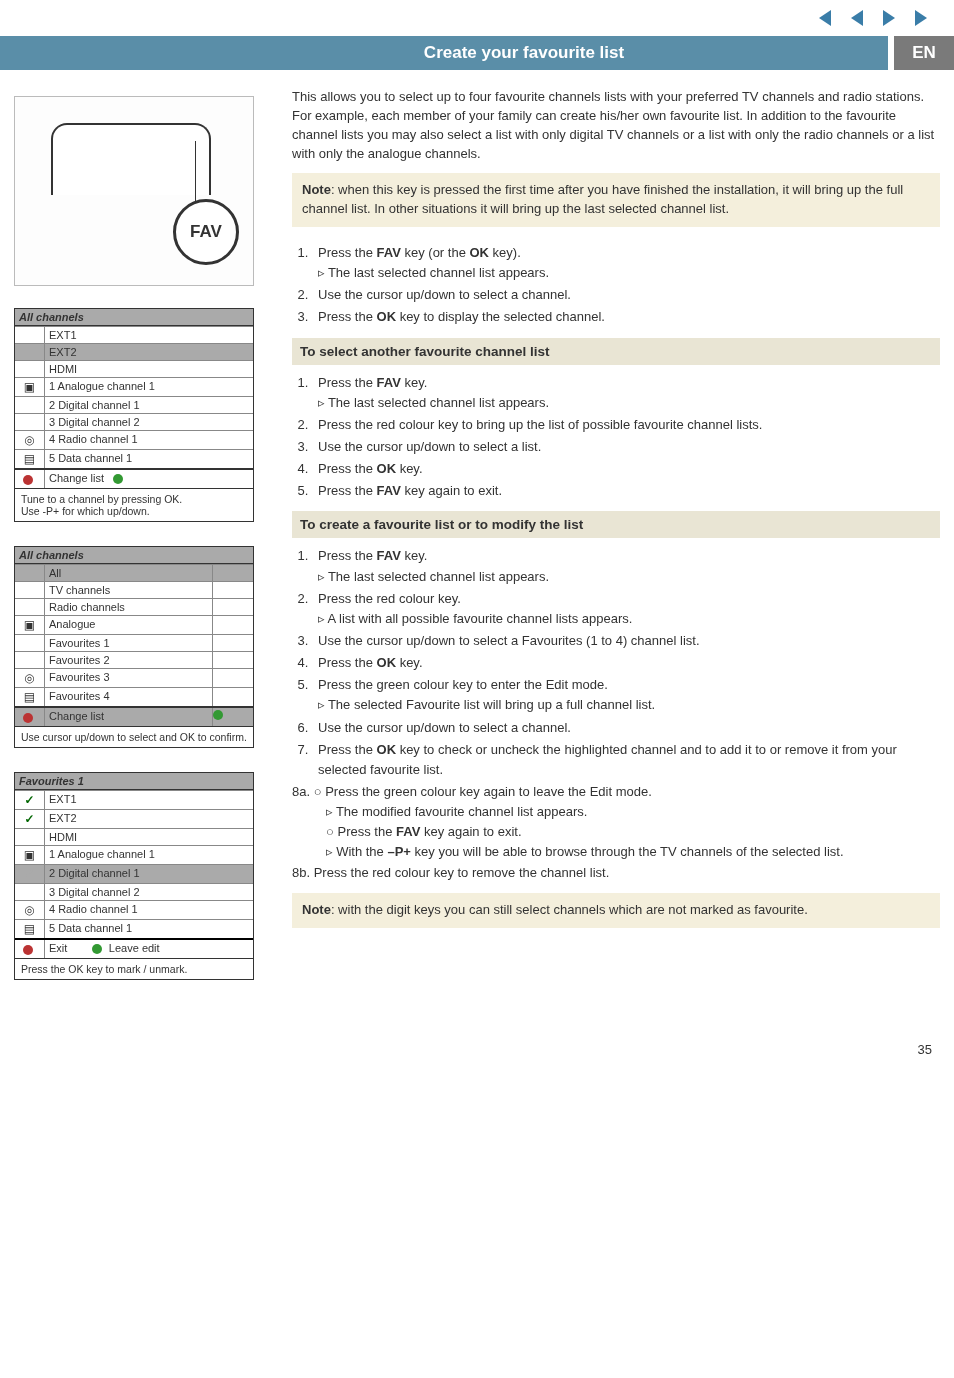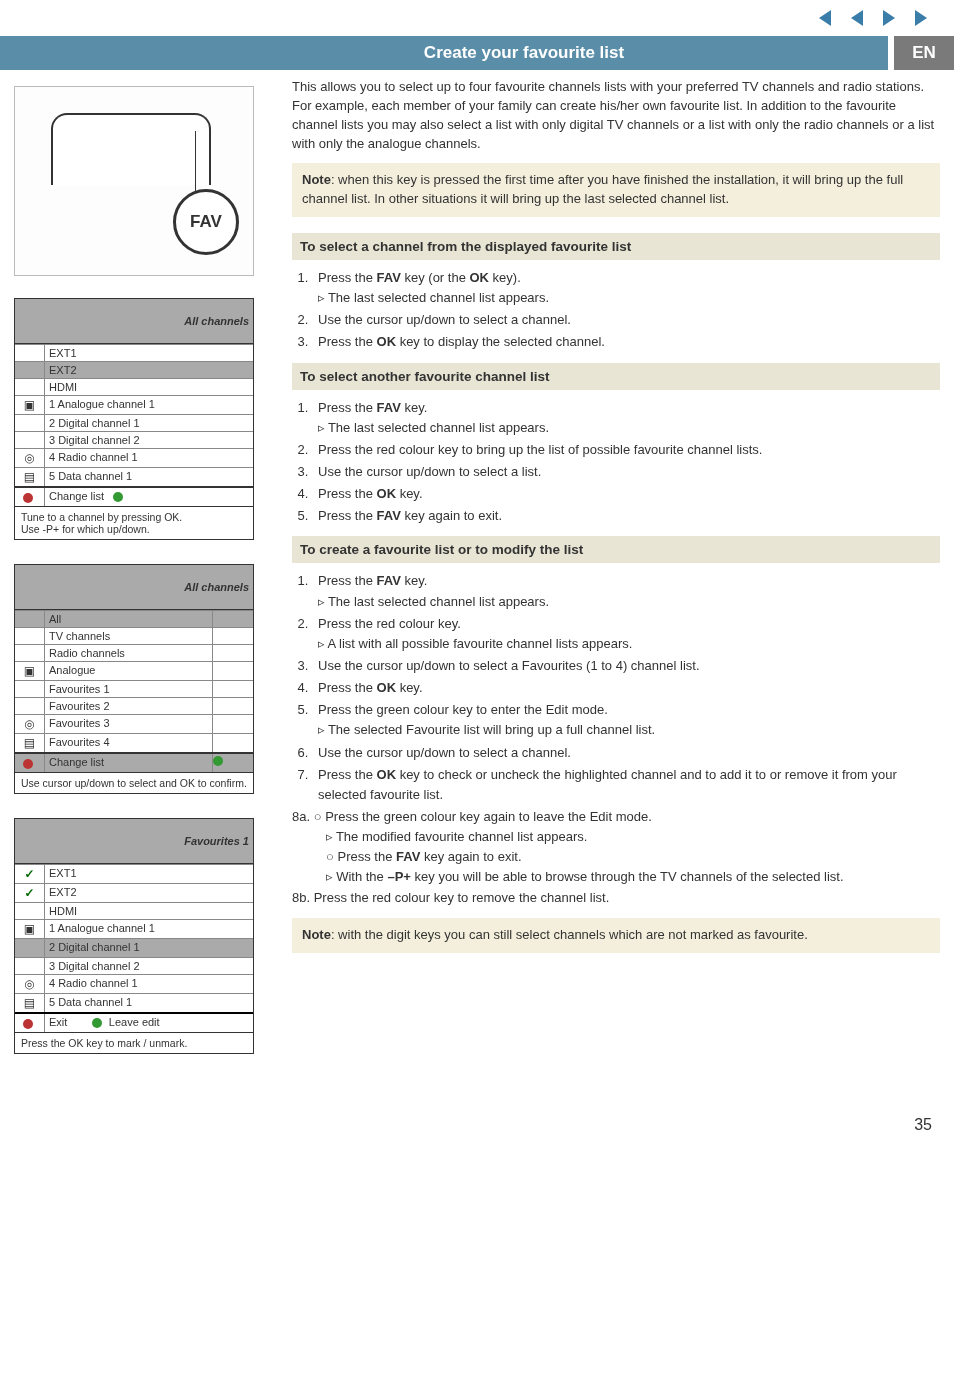--- a/index.html
+++ b/index.html
@@ -4,40 +4,40 @@
 <style>
   * { box-sizing: border-box; margin: 0; padding: 0; }
   body { font-family: Arial, Helvetica, sans-serif; font-size: 13px; color: #333; width: 954px; background: #fff; }
   .top-icons { display: flex; justify-content: flex-end; gap: 14px; padding: 10px 20px 4px; color: #3a7da8; font-size: 18px; }
   .top-icons span { display:inline-block; width:0; height:0; }
   .tri-left { border-top:8px solid transparent; border-bottom:8px solid transparent; border-right:12px solid #3a7da8; }
   .tri-right { border-top:8px solid transparent; border-bottom:8px solid transparent; border-left:12px solid #3a7da8; }
   .bar-left { border-left:3px solid #3a7da8; margin-right:-10px; height:16px; }
   .bar-right { border-right:3px solid #3a7da8; margin-left:-10px; height:16px; }
 
-  .title-bar { display: flex; align-items: stretch; height: 34px; margin: 6px 0 8px; }
+  .title-bar { display: flex; align-items: stretch; height: 34px; margin: 6px 0 18px; }
   .title-main { flex: 1; background: #5a8ea8; color: #fff; font-weight: bold; font-size: 17px; display:flex; align-items:center; justify-content:center; padding-left:160px; }
   .title-lang { width: 60px; background: #7a7a7a; color:#fff; font-weight:bold; font-size:17px; display:flex; align-items:center; justify-content:center; margin-left:6px; }
 
   .page { display:flex; gap: 18px; padding: 0 14px 20px; }
   .leftcol { width: 260px; flex-shrink:0; }
   .rightcol { flex:1; }
 
   
   .remote-box { border:1px solid #bbb; width:240px; height:190px; position:relative; margin:8px 0 22px; background:#fdfdfd; }
   .remote-body { position:absolute; top:26px; left:36px; width:160px; height:72px; border:2px solid #333; border-radius:16px 16px 0 0; border-bottom:none; background:#fff; }
   .remote-row { position:absolute; top:34px; left:48px; display:flex; gap:6px; }
   .remote-btn { border:1px solid #333; border-radius:10px; padding:2px 6px; font-size:10px; font-weight:bold; background:#fff; }
   .remote-oval { position:absolute; top:30px; left:44px; width:150px; height:24px; border:2px solid #333; border-radius:14px; }
   .fav-circle { position:absolute; right:14px; bottom:20px; width:66px; height:66px; border:3px solid #333; border-radius:50%; background:#fff; display:flex; align-items:center; justify-content:center; font-weight:bold; font-size:17px; }
   .lead-line { position:absolute; border-left:1px solid #333; }
   
   
   .osd { border:1px solid #333; width:240px; font-size:11px; margin-bottom:24px; background:#fff; }
-  .osd .hdr { background:#aaa; font-weight:bold; font-style:italic; padding:16px 4px; border-bottom:1px solid #333;text-align:right; }
+  .osd .hdr { background:#aaa; font-weight:bold; font-style:italic; padding:2px 4px; border-bottom:1px solid #333; }
   .osd .row { display:flex; border-top:1px solid #888; }
   .osd .row:first-of-type { border-top:none; }
   .osd .iconcell { width:30px; text-align:center; padding:2px; border-right:1px solid #888; font-size:12px; }
   .osd .txtcell { flex:1; padding:2px 4px; }
   .osd .bold { font-weight:normal; }
   .osd .greyrow { background:#aaa; }
   .osd .foot { padding:4px 6px; font-size:10.5px; border-top:1px solid #333; }
   .dot { display:inline-block; width:10px; height:10px; border-radius:50%; vertical-align:middle; margin-right:4px; }
   .dot.red { background:#b33; }
   .dot.green { background:#393; }
@@ -50,21 +50,21 @@
 
   
   .intro { margin-bottom:10px; line-height:1.45; }
   .note { background:#f4efdc; border-left:0; padding:8px 10px; margin:10px 0 16px; line-height:1.45; }
   .section-h { background:#e9e5d4; font-weight:bold; padding:6px 8px; margin:10px 0 8px; font-size:13.5px; }
   ol.steps { list-style: decimal; margin-left: 20px; line-height:1.55; }
   ol.steps li { margin-bottom:2px; padding-left:6px; }
   .sub { margin-left: 0px; }
   .tri-bullet::before { content:"▹ "; color:#333; }
   .circ-bullet::before { content:"○ "; }
-  .pagenum { text-align:right; padding:18px 22px 10px; font-size:16px; }
+  .pagenum { text-align:right; padding:18px 22px 10px; font-size:13px; }
   b { font-weight:bold; }
 </style>
 </head>
 <body>
 
 <div class="top-icons">
   <span class="bar-left"></span>
   <span class="tri-left"></span>
   <span class="tri-left" style="margin-left:6px"></span>
   <span class="tri-right" style="margin-left:6px"></span>
@@ -225,21 +225,20 @@
         </div>
       <div class="foot">Press the OK key to mark / unmark.</div>
     </div>
   </div>
 
   <div class="rightcol">
     <p class="intro">This allows you to select up to four favourite channels lists with your preferred TV channels and radio stations. For example, each member of your family can create his/her own favourite list. In addition to the favourite channel lists you may also select a list with only digital TV channels or a list with only the radio channels or a list with only the analogue channels.</p>
 
     <div class="note"><b>Note</b><span>: when this key is pressed the first time after you have finished the installation, it will bring up the full channel list. In other situations it will bring up the last selected channel list.</span></div>
 
-    <div class="section-h">To select a channel from the displayed favourite list</div>
     <ol class="steps">
       <li><span>Press the </span><b>FAV</b><span> key (or the </span><b>OK</b><span> key).</span>
         <div class="sub tri-bullet">The last selected channel list appears.</div></li>
       <li>Use the cursor up/down to select a channel.</li>
       <li><span>Press the </span><b>OK</b><span> key to display the selected channel.</span></li>
     </ol>
 
     <div class="section-h">To select another favourite channel list</div>
     <ol class="steps">
       <li><span>Press the </span><b>FAV</b><span> key.</span>

